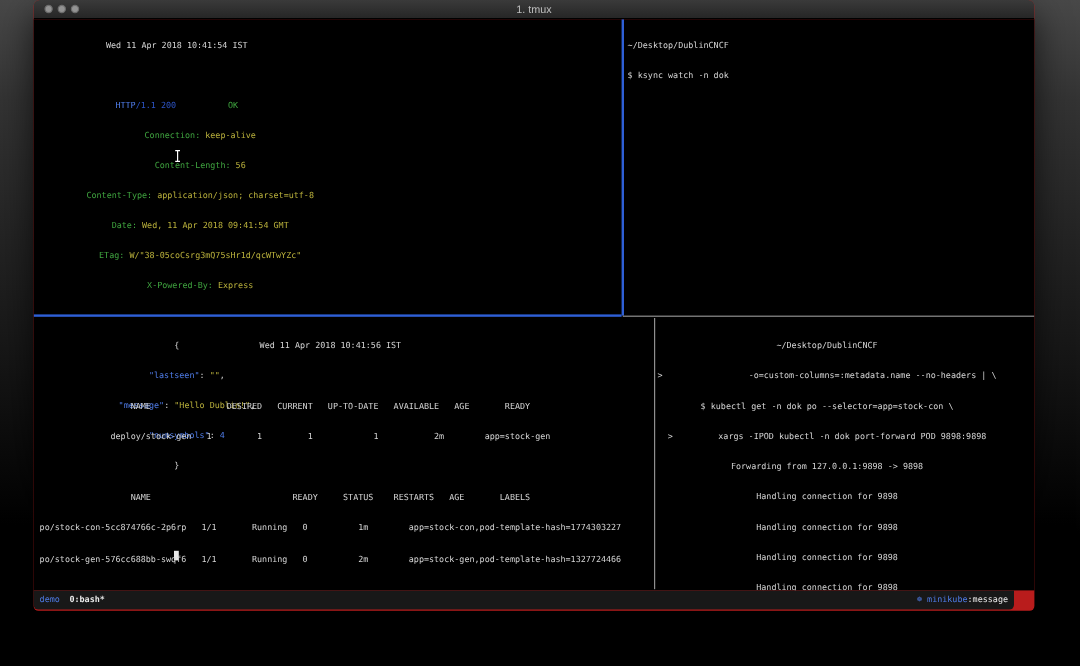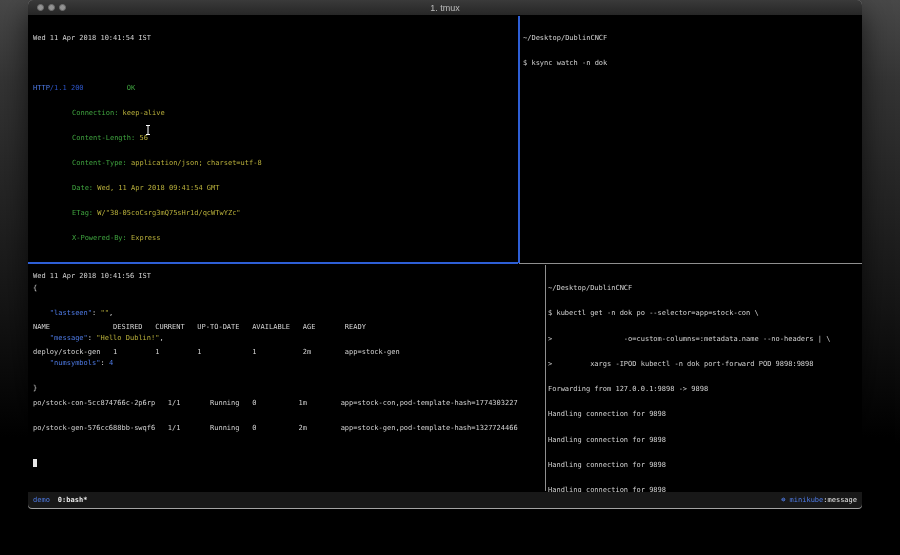--- a/index.html
+++ b/index.html
@@ -4,58 +4,58 @@
 <style>
   * { box-sizing: border-box; margin: 0; padding: 0; }
   html, body { width: 900px; height: 555px; overflow: hidden; }
   body {
     position: relative;
     background: linear-gradient(180deg, #484848 0%, #333333 15%, #151515 55%, #000000 80%);
     font-family: "DejaVu Sans Mono", "Liberation Mono", monospace;
   }
   .window {
     position: absolute; left: 28px; top: 0; width: 834px; height: 509px;
-    background: #a3a3a3; border-radius: 5px 5px 4px 4px;
+    background: #b91c1c; border-radius: 5px 5px 4px 4px;
     box-shadow: 0 12px 28px rgba(0,0,0,0.65);
   }
   .titlebar {
     position: absolute; left: 0; top: 0; right: 0; height: 16px;
     background: linear-gradient(#3a3a3a, #262626);
     border-radius: 5px 5px 0 0;
     border-bottom: 1px solid #000;
   }
   .lights { position: absolute; left: 9px; top: 4px; display: flex; gap: 4px; }
   .light { width: 7px; height: 7px; border-radius: 50%; background: #939393; border: 0.5px solid #6c6c6c; }
   .titletext {
     text-align: center; line-height: 16px; color: #bdbdbd;
     font-family: "Liberation Sans", sans-serif; font-size: 9px;
   }
-  .term { position: absolute; left: 0; top: 16px; right: 0; bottom: 17px; background: #000; overflow: hidden; }
+  .term { position: absolute; left: 0; top: 16px; right: 0; bottom: 17px; background: #000; overflow: hidden; text-align: center; }
   .pane { position: absolute; font-size: 7px; color: #d4d4d4; white-space: pre; }
   .line { display: block; white-space: pre; height: 9px; line-height: 9px; }
   .pane-bl .line { height: 9.4px; line-height: 9.4px; }
   .pane-br .line { height: 9.3px; line-height: 9.3px; }
   .pane-tl { left: 5px; top: 2px; }
   .pane-tr { left: 495px; top: 2px; }
-  .pane-bl { left: 5px; top: 240px; }
+  .pane-bl { left: 5px; top: 252px; }
   .pane-br { left: 520px; top: 252px; }
   .g { color: #3fa43f; margin-left: 39px; }
   .y { color: #b9b03b; }
   .b { color: #4f7ce8; }
   .nb { color: #2d55c8; }
   .wht { color: #e9e9e9; }
   .bold { font-weight: bold; }
   .div-v-top { position: absolute; left: 490px; top: 0; width: 2px; height: 247px; background: #2e5fd6; }
   .div-h-left { position: absolute; left: 0; top: 246px; width: 490px; height: 2px; background: #2e5fd6; }
   .div-h-right { position: absolute; left: 491px; top: 247px; width: 343px; height: 1px; background: #8f8f8f; }
   .div-v-bot { position: absolute; left: 517px; top: 249px; width: 1px; height: 226px; background: #8f8f8f; }
   .block-cursor { display: inline-block; width: 4.2px; height: 7.5px; background: #e8e8e8; }
   .mouse-cursor { position: absolute; left: 117px; top: 109px; width: 6px; height: 10px; }
   .statusbar {
-    position: absolute; left: 0; right: 0; bottom: 1px; height: 16px;
+    position: absolute; left: 0; right: 17px; bottom: 1px; height: 16px;
     background: #181818; border-radius: 0 0 4px 4px;
     display: flex; justify-content: space-between; align-items: center;
     padding: 0 5px; font-size: 7px; white-space: pre;
   }
   .sb-left, .sb-right { display: flex; align-items: center; white-space: pre; }
   .sb-flag { margin-left: 8px; text-align: right; }
 </style>
 </head>
 <body>
 
@@ -97,32 +97,33 @@
       <div class="line">~/Desktop/DublinCNCF</div>
       <div class="line">$ ksync watch -n dok</div>
     </div>
 
     <div class="pane pane-bl">
       <div class="line">Wed 11 Apr 2018 10:41:56 IST</div>
       <div class="line"></div>
       <div class="line">NAME               DESIRED   CURRENT   UP-TO-DATE   AVAILABLE   AGE       READY</div>
       <div class="line">deploy/stock-gen   1         1         1            1           2m        app=stock-gen</div>
       <div class="line"></div>
+      <div class="line">NAME                            READY     STATUS    RESTARTS   AGE       LABELS</div>
       <div class="line">po/stock-con-5cc874766c-2p6rp   1/1       Running   0          1m        app=stock-con,pod-template-hash=1774303227</div>
       <div class="line">po/stock-gen-576cc688bb-swqf6   1/1       Running   0          2m        app=stock-gen,pod-template-hash=1327724466</div>
       
       
       
       
     </div>
 
     <div class="pane pane-br">
       <div class="line">~/Desktop/DublinCNCF</div>
+      <div class="line">&gt;                 -o=custom-columns=:metadata.name --no-headers | \</div>
       <div class="line">$ kubectl get -n dok po --selector=app=stock-con \</div>
-      <div class="line">&gt;                 -o=custom-columns=:metadata.name --no-headers | \</div>
       <div class="line">&gt;         xargs -IPOD kubectl -n dok port-forward POD 9898:9898</div>
       <div class="line">Forwarding from 127.0.0.1:9898 -&gt; 9898</div>
       <div class="line">Handling connection for 9898</div>
       <div class="line">Handling connection for 9898</div>
       <div class="line">Handling connection for 9898</div>
       <div class="line">Handling connection for 9898</div>
       
       
     </div>
 

